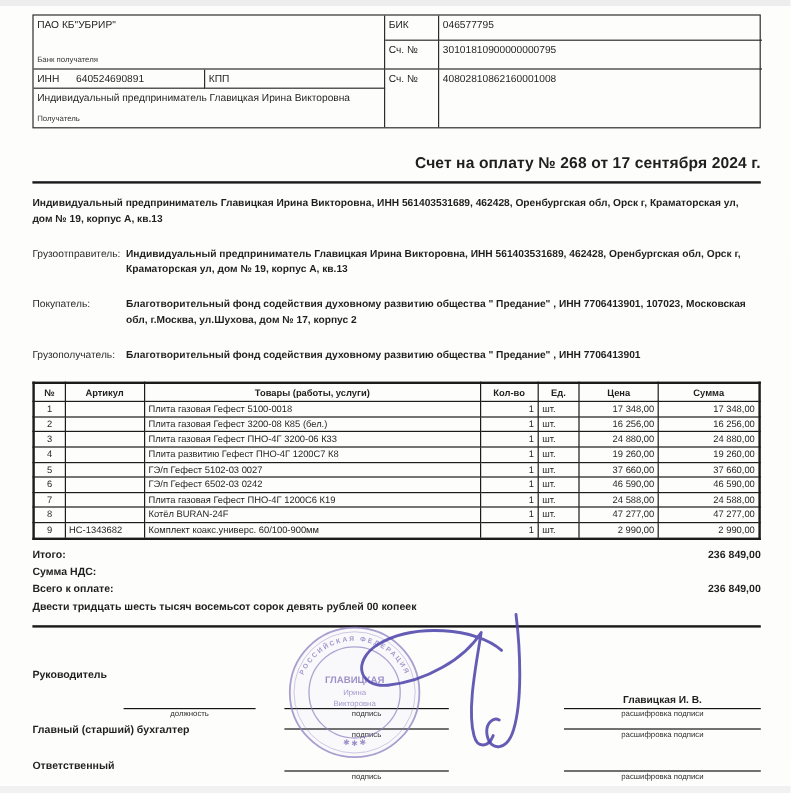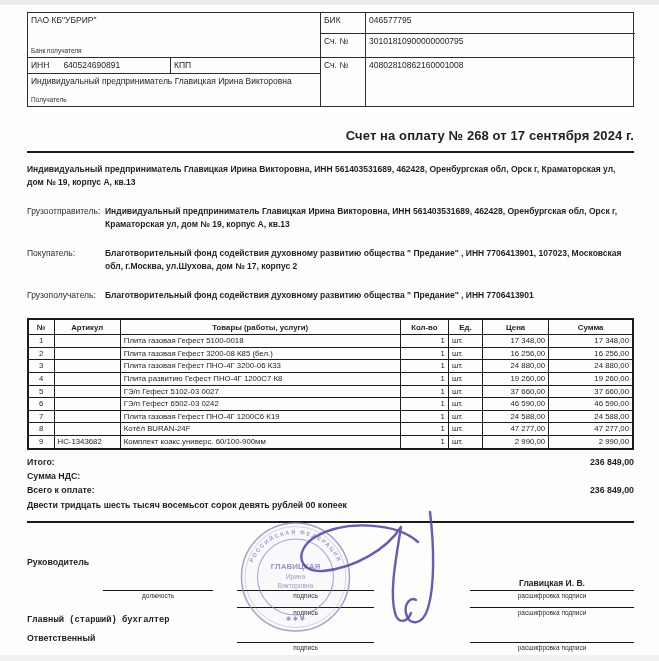--- a/index.html
+++ b/index.html
@@ -70,21 +70,21 @@
   
   .sig-block{position:relative;height:132px;}
   .sig-label{position:absolute;left:0;font-size:8.8px;font-weight:bold;}
   .sig-group{position:absolute;}
   .sig-name{height:12px;border-bottom:1.2px solid #161616;text-align:center;font-size:8.5px;font-weight:bold;line-height:11px;}
   .sig-sub{margin-top:1px;text-align:center;font-size:6.5px;color:#2e2e2e;}
   .g-pos{left:76px;width:110px;}
   .g-sign{left:210px;width:137px;}
   .g-name{left:443px;width:164px;}
   .row1{top:31px;margin-top:24px;} .row1l{top:34px;}
-  .row2{top:72px;} .row2l{top:92px;font-family:Liberation Mono, monospace;}
+  .row2{top:72px;} .row2l{top:80px;}
   .row3{top:107px;} .row3l{top:110px;}
 
   
   .stamp{position:absolute;left:238px;top:517px;pointer-events:none;}
   .handsign{position:absolute;left:285px;top:505px;pointer-events:none;}
 </style>
 </head>
 <body>
 
 <div class="page">

